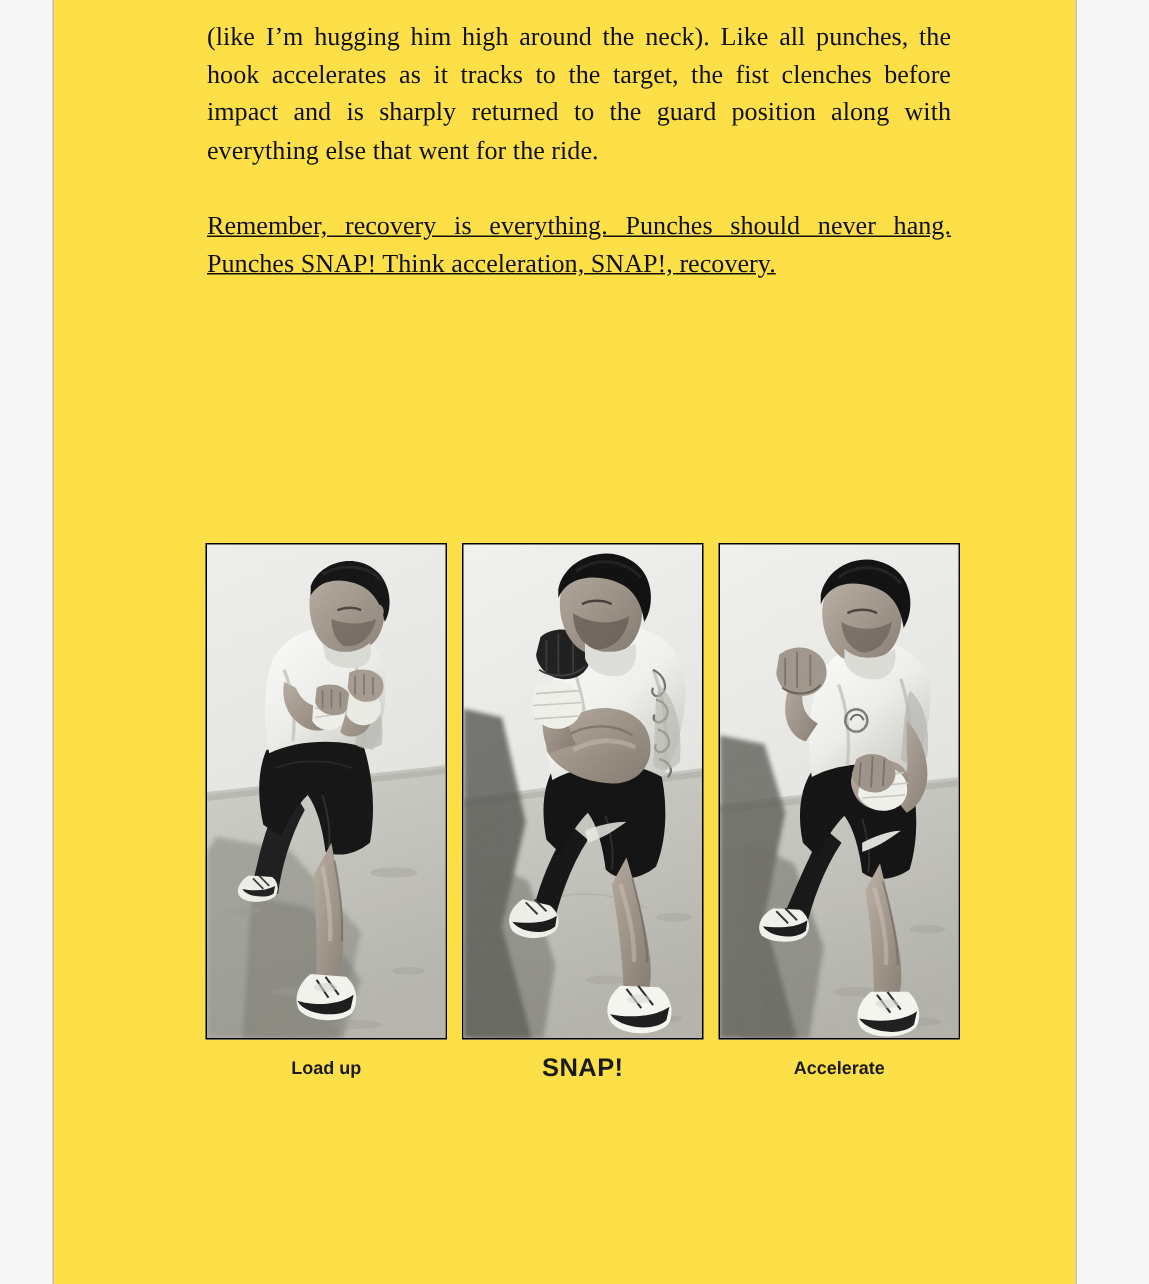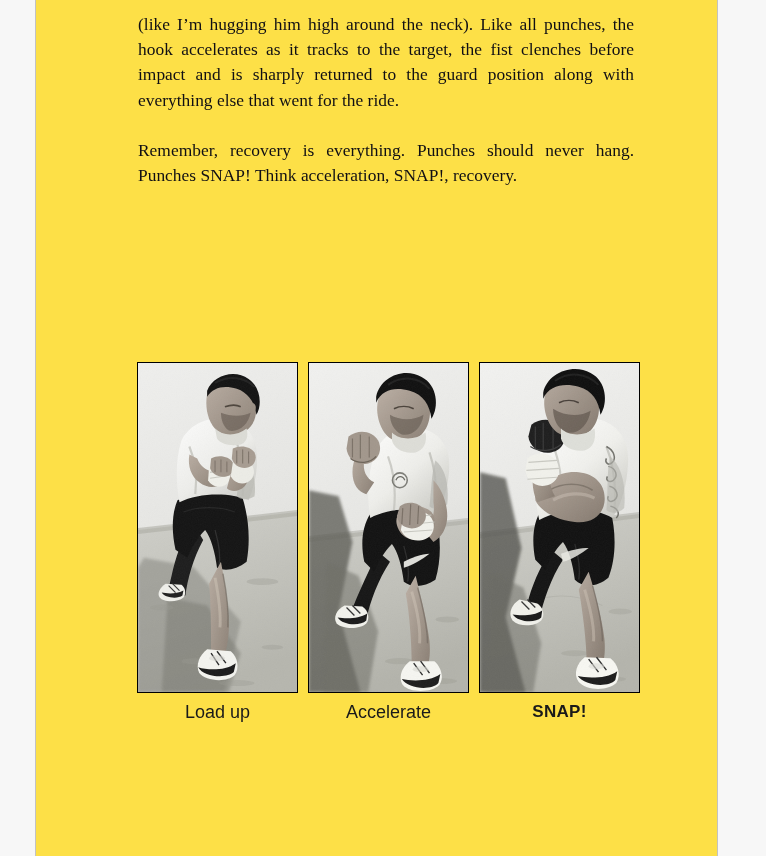--- a/index.html
+++ b/index.html
@@ -45,21 +45,21 @@
     margin: 0;
     font-family: "Liberation Serif", serif;
     font-size: 17.4px;
     line-height: 25.2px;
     color: #100f14;
     text-align: justify;
     text-justify: inter-word;
     letter-spacing: .02px;
   }
   p.para-1 { margin-top: 12px; }
-  p.para-2 { margin-top: 25px; }
+  p.para-2 { margin-top: 25px; text-decoration: underline; }
 
   
   .photo-strip {
     position: absolute;
     left: 101px;  
     top: 362px;
     width: 497px;
     display: flex;
     gap: 10px;
   }
@@ -85,22 +85,22 @@
   
   .caption {
     font-family: "Liberation Sans", sans-serif;
     color: #1a1a1a;
     text-align: center;
     margin-top: 9px;
     line-height: 20px;
     white-space: nowrap;
   }
   .caption.normal {
-    font-size: 18px;
-    font-weight: 400;
+    font-size: 12px;
+    font-weight: 700;
   }
   .caption.bold {
     font-size: 17px;
     font-weight: 700;
     letter-spacing: .3px;
   }
 </style>
 </head>
 <body>
 
@@ -220,20 +220,130 @@
             <rect x="0" y="0" width="161" height="331" filter="url(#grain1)" opacity="0.5"></rect>
           </svg>
         </div>
         <figcaption class="caption normal">Load up</figcaption>
       </figure>
 
       <figure class="photo-cell" style="margin:0;">
         <div class="photo-frame">
           <svg viewBox="0 0 161 331" preserveAspectRatio="none">
             <defs>
+              <linearGradient id="wall3" x1="0" y1="0" x2="0.25" y2="1">
+                <stop offset="0" stop-color="#f2f2f0"></stop>
+                <stop offset="0.6" stop-color="#e7e7e4"></stop>
+                <stop offset="1" stop-color="#dbdbd7"></stop>
+              </linearGradient>
+              <linearGradient id="ground3" x1="0" y1="0" x2="0.3" y2="1">
+                <stop offset="0" stop-color="#cecec8"></stop>
+                <stop offset="0.5" stop-color="#c2c2bb"></stop>
+                <stop offset="1" stop-color="#b4b4ac"></stop>
+              </linearGradient>
+              <linearGradient id="shirt3" x1="0.1" y1="0" x2="0.9" y2="1">
+                <stop offset="0" stop-color="#fdfdfc"></stop>
+                <stop offset="0.5" stop-color="#f0f0ec"></stop>
+                <stop offset="1" stop-color="#c8c8c2"></stop>
+              </linearGradient>
+              <linearGradient id="skin3" x1="0" y1="0" x2="1" y2="1">
+                <stop offset="0" stop-color="#b5a99e"></stop>
+                <stop offset="1" stop-color="#857a6f"></stop>
+              </linearGradient>
+              <filter id="soft3">
+                  <feGaussianBlur stdDeviation="1.6"></feGaussianBlur>
+                </filter>
+              <filter id="grain3">
+                <feTurbulence type="fractalNoise" baseFrequency="0.85" numOctaves="3" result="n"></feTurbulence>
+                <feColorMatrix in="n" type="saturate" values="0"></feColorMatrix>
+                <feComponentTransfer>
+                    <feFuncA type="linear" slope="0.10"></feFuncA>
+                  </feComponentTransfer>
+              </filter>
+            </defs>
+
+            <rect x="0" y="0" width="161" height="331" fill="url(#wall3)"></rect>
+            <path d="M0 172 L161 152 L161 331 L0 331 Z" fill="url(#ground3)"></path>
+            <path d="M0 170 L161 150 L161 156 L0 176 Z" fill="#a8a8a0" opacity="0.5"></path>
+
+            <path d="M0 110 L26 116 L42 186 L26 256 L46 331 L0 331 Z" fill="#575751" opacity="0.8" filter="url(#soft3)"></path>
+            <path d="M10 210 L44 226 L62 282 L54 331 L6 331 Z" fill="#6b6b64" opacity="0.5" filter="url(#soft3)"></path>
+
+            <g opacity="0.3" fill="#99998f">
+              <ellipse cx="118" cy="206" rx="16" ry="3.2"></ellipse>
+              <ellipse cx="142" cy="250" rx="12" ry="3"></ellipse>
+              <ellipse cx="96" cy="292" rx="14" ry="3"></ellipse>
+              <ellipse cx="130" cy="318" rx="18" ry="3"></ellipse>
+              <path d="M66 236 C86 232 106 236 124 244" stroke="#9b9b92" stroke-width="1.2" fill="none"></path>
+            </g>
+
+            <path d="M72 188 C60 206 52 226 48 242 C45 252 44 258 46 262 L60 258 C64 240 72 216 84 198 Z" fill="#141414"></path>
+
+            <path d="M40 238 C32 243 28 252 33 259 C40 266 56 265 62 259 C66 254 64 246 58 242 Z" fill="#f0f0ea"></path>
+            <path d="M33 253 C39 261 56 262 62 256 L63 249 C54 255 40 254 33 253 Z" fill="#191919"></path>
+            <path d="M42 240 L50 248 M48 238 L56 246" stroke="#343434" stroke-width="1.3" fill="none"></path>
+
+            <path d="M62 148 C84 136 116 136 132 148 C138 170 138 196 130 216 C118 226 104 226 96 218 C94 202 90 188 84 180 C76 188 70 198 66 208 L56 198 C52 178 54 160 62 148 Z" fill="#111111"></path>
+            <path d="M96 182 C100 196 102 208 100 218" stroke="#2b2b2b" stroke-width="1.3" fill="none"></path>
+            <path d="M82 192 C92 188 102 186 110 186 C102 192 92 198 84 200 Z" fill="#e9e9e3" opacity="0.85"></path>
+
+            <path d="M110 210 C118 236 124 260 126 278 C127 290 126 298 124 304 L108 302 C108 282 104 250 100 228 Z" fill="url(#skin3)"></path>
+            <path d="M114 224 C120 246 124 264 124 280" stroke="#6a625a" stroke-width="1.4" fill="none" opacity="0.6"></path>
+            <path d="M106 228 C112 248 116 266 115 280" stroke="#d0c6b9" stroke-width="3" fill="none" opacity="0.45"></path>
+
+            <path d="M106 296 C98 302 94 313 100 321 C108 330 130 330 138 322 C143 314 140 303 132 297 Z" fill="#f7f7f2"></path>
+            <path d="M99 315 C106 325 130 327 137 319 L139 310 C128 318 108 317 99 315 Z" fill="#1c1c1c"></path>
+            <path d="M110 298 L120 311 M118 296 L128 309" stroke="#2d2d2d" stroke-width="1.4" fill="none"></path>
+            <ellipse cx="118" cy="305" rx="8" ry="3" fill="#dbdbd5" opacity="0.6"></ellipse>
+
+            <path d="M64 80 C74 60 98 52 118 56 C138 60 150 76 150 96 C150 118 144 142 134 156 C114 144 82 146 60 158 C54 134 56 102 64 80 Z" fill="url(#shirt3)"></path>
+            <path d="M76 88 C82 106 84 128 82 150" stroke="#c7c7c1" stroke-width="2.2" fill="none" opacity="0.85"></path>
+            <path d="M128 84 C136 104 138 128 136 150" stroke="#bfbfb9" stroke-width="2.2" fill="none" opacity="0.8"></path>
+
+            <g stroke="#5f5f59" stroke-width="1.5" fill="none" opacity="0.85">
+              <path d="M128 84 C136 88 138 96 134 100 C130 104 126 100 128 96"></path>
+              <path d="M130 104 C138 106 140 114 135 118 C131 121 127 118 129 114"></path>
+              <path d="M131 124 C139 126 141 134 136 138 C132 141 128 138 130 134"></path>
+              <path d="M132 144 C140 146 142 152 138 156"></path>
+            </g>
+
+            <path d="M132 94 C144 104 148 124 146 146 C140 152 132 152 128 148 C130 130 128 108 132 94 Z" fill="#b8b8b2" opacity="0.62"></path>
+
+            <path d="M56 134 C64 118 82 108 100 110 C118 112 128 124 126 140 C124 154 112 162 96 160 C78 158 62 150 56 138 Z" fill="url(#skin3)"></path>
+            <path d="M70 128 C84 120 102 120 114 128" stroke="#6b6359" stroke-width="1.6" fill="none" opacity="0.6"></path>
+
+            <path d="M74 138 C88 130 104 130 116 136" stroke="#cec4b7" stroke-width="3.2" fill="none" opacity="0.45"></path>
+
+            <path d="M56 96 C52 112 52 128 58 140 L76 134 C70 124 68 110 72 98 Z" fill="url(#skin3)"></path>
+            <path d="M48 96 C58 88 72 90 78 100 C83 110 78 120 68 123 C56 126 47 118 46 108 Z" fill="#f1f1eb"></path>
+            <path d="M49 100 L78 98 M47 108 L80 106 M48 117 L78 115" stroke="#c9c9c2" stroke-width="1.1"></path>
+
+            <path d="M52 62 C62 54 78 56 84 66 C89 76 84 88 72 90 C60 92 50 84 49 74 Z" fill="#1e1e1e"></path>
+            <path d="M56 64 L56 86 M64 60 L64 88 M74 62 L74 86" stroke="#3a3a3a" stroke-width="1.2"></path>
+            <path d="M51 84 C60 90 74 89 82 82" stroke="#3d3d3d" stroke-width="1.3" fill="none"></path>
+
+            <path d="M70 22 C84 12 104 14 114 26 C124 38 122 58 112 68 C100 78 82 76 74 66 C64 54 62 34 70 22 Z" fill="url(#skin3)"></path>
+            <path d="M64 30 C68 10 94 0 112 10 C128 18 130 40 122 52 C120 38 114 28 100 24 C86 20 70 22 64 36 Z" fill="#0f0f0f"></path>
+            <path d="M76 18 C90 8 108 10 120 22" stroke="#2a2a2a" stroke-width="2" fill="none" opacity="0.65"></path>
+
+            <path d="M74 46 C86 54 102 54 112 48 C110 62 100 72 88 70 C78 66 74 56 74 46 Z" fill="#655b52" opacity="0.78"></path>
+            <path d="M80 40 C86 37 94 37 100 40" stroke="#48403a" stroke-width="1.6" fill="none"></path>
+
+            <path d="M82 66 C90 74 106 74 116 66 C118 78 114 86 106 88 C94 90 84 84 82 76 Z" fill="#dedfd9"></path>
+
+            <rect x="0" y="0" width="161" height="331" filter="url(#grain3)" opacity="0.5"></rect>
+          </svg>
+        </div>
+        <figcaption class="caption bold">SNAP!</figcaption>
+      </figure>
+
+      <figure class="photo-cell" style="margin:0;">
+        <div class="photo-frame">
+          <svg viewBox="0 0 161 331" preserveAspectRatio="none">
+            <defs>
               <linearGradient id="wall2" x1="0" y1="0" x2="0.25" y2="1">
                 <stop offset="0" stop-color="#f1f1ef"></stop>
                 <stop offset="0.6" stop-color="#e6e6e3"></stop>
                 <stop offset="1" stop-color="#dadad6"></stop>
               </linearGradient>
               <linearGradient id="ground2" x1="0" y1="0" x2="0.3" y2="1">
                 <stop offset="0" stop-color="#cdcdc7"></stop>
                 <stop offset="0.5" stop-color="#c1c1ba"></stop>
                 <stop offset="1" stop-color="#b3b3ab"></stop>
               </linearGradient>
@@ -325,125 +435,15 @@
             <path d="M86 46 C92 43 100 43 106 46" stroke="#4b433b" stroke-width="1.6" fill="none"></path>
 
             <path d="M84 70 C92 78 108 78 118 70 C120 80 116 88 108 90 C96 92 86 86 84 78 Z" fill="#ddddd7"></path>
 
             <rect x="0" y="0" width="161" height="331" filter="url(#grain2)" opacity="0.5"></rect>
           </svg>
         </div>
         <figcaption class="caption normal">Accelerate</figcaption>
       </figure>
 
-      <figure class="photo-cell" style="margin:0;">
-        <div class="photo-frame">
-          <svg viewBox="0 0 161 331" preserveAspectRatio="none">
-            <defs>
-              <linearGradient id="wall3" x1="0" y1="0" x2="0.25" y2="1">
-                <stop offset="0" stop-color="#f2f2f0"></stop>
-                <stop offset="0.6" stop-color="#e7e7e4"></stop>
-                <stop offset="1" stop-color="#dbdbd7"></stop>
-              </linearGradient>
-              <linearGradient id="ground3" x1="0" y1="0" x2="0.3" y2="1">
-                <stop offset="0" stop-color="#cecec8"></stop>
-                <stop offset="0.5" stop-color="#c2c2bb"></stop>
-                <stop offset="1" stop-color="#b4b4ac"></stop>
-              </linearGradient>
-              <linearGradient id="shirt3" x1="0.1" y1="0" x2="0.9" y2="1">
-                <stop offset="0" stop-color="#fdfdfc"></stop>
-                <stop offset="0.5" stop-color="#f0f0ec"></stop>
-                <stop offset="1" stop-color="#c8c8c2"></stop>
-              </linearGradient>
-              <linearGradient id="skin3" x1="0" y1="0" x2="1" y2="1">
-                <stop offset="0" stop-color="#b5a99e"></stop>
-                <stop offset="1" stop-color="#857a6f"></stop>
-              </linearGradient>
-              <filter id="soft3">
-                  <feGaussianBlur stdDeviation="1.6"></feGaussianBlur>
-                </filter>
-              <filter id="grain3">
-                <feTurbulence type="fractalNoise" baseFrequency="0.85" numOctaves="3" result="n"></feTurbulence>
-                <feColorMatrix in="n" type="saturate" values="0"></feColorMatrix>
-                <feComponentTransfer>
-                    <feFuncA type="linear" slope="0.10"></feFuncA>
-                  </feComponentTransfer>
-              </filter>
-            </defs>
-
-            <rect x="0" y="0" width="161" height="331" fill="url(#wall3)"></rect>
-            <path d="M0 172 L161 152 L161 331 L0 331 Z" fill="url(#ground3)"></path>
-            <path d="M0 170 L161 150 L161 156 L0 176 Z" fill="#a8a8a0" opacity="0.5"></path>
-
-            <path d="M0 110 L26 116 L42 186 L26 256 L46 331 L0 331 Z" fill="#575751" opacity="0.8" filter="url(#soft3)"></path>
-            <path d="M10 210 L44 226 L62 282 L54 331 L6 331 Z" fill="#6b6b64" opacity="0.5" filter="url(#soft3)"></path>
-
-            <g opacity="0.3" fill="#99998f">
-              <ellipse cx="118" cy="206" rx="16" ry="3.2"></ellipse>
-              <ellipse cx="142" cy="250" rx="12" ry="3"></ellipse>
-              <ellipse cx="96" cy="292" rx="14" ry="3"></ellipse>
-              <ellipse cx="130" cy="318" rx="18" ry="3"></ellipse>
-              <path d="M66 236 C86 232 106 236 124 244" stroke="#9b9b92" stroke-width="1.2" fill="none"></path>
-            </g>
-
-            <path d="M72 188 C60 206 52 226 48 242 C45 252 44 258 46 262 L60 258 C64 240 72 216 84 198 Z" fill="#141414"></path>
-
-            <path d="M40 238 C32 243 28 252 33 259 C40 266 56 265 62 259 C66 254 64 246 58 242 Z" fill="#f0f0ea"></path>
-            <path d="M33 253 C39 261 56 262 62 256 L63 249 C54 255 40 254 33 253 Z" fill="#191919"></path>
-            <path d="M42 240 L50 248 M48 238 L56 246" stroke="#343434" stroke-width="1.3" fill="none"></path>
-
-            <path d="M62 148 C84 136 116 136 132 148 C138 170 138 196 130 216 C118 226 104 226 96 218 C94 202 90 188 84 180 C76 188 70 198 66 208 L56 198 C52 178 54 160 62 148 Z" fill="#111111"></path>
-            <path d="M96 182 C100 196 102 208 100 218" stroke="#2b2b2b" stroke-width="1.3" fill="none"></path>
-            <path d="M82 192 C92 188 102 186 110 186 C102 192 92 198 84 200 Z" fill="#e9e9e3" opacity="0.85"></path>
-
-            <path d="M110 210 C118 236 124 260 126 278 C127 290 126 298 124 304 L108 302 C108 282 104 250 100 228 Z" fill="url(#skin3)"></path>
-            <path d="M114 224 C120 246 124 264 124 280" stroke="#6a625a" stroke-width="1.4" fill="none" opacity="0.6"></path>
-            <path d="M106 228 C112 248 116 266 115 280" stroke="#d0c6b9" stroke-width="3" fill="none" opacity="0.45"></path>
-
-            <path d="M106 296 C98 302 94 313 100 321 C108 330 130 330 138 322 C143 314 140 303 132 297 Z" fill="#f7f7f2"></path>
-            <path d="M99 315 C106 325 130 327 137 319 L139 310 C128 318 108 317 99 315 Z" fill="#1c1c1c"></path>
-            <path d="M110 298 L120 311 M118 296 L128 309" stroke="#2d2d2d" stroke-width="1.4" fill="none"></path>
-            <ellipse cx="118" cy="305" rx="8" ry="3" fill="#dbdbd5" opacity="0.6"></ellipse>
-
-            <path d="M64 80 C74 60 98 52 118 56 C138 60 150 76 150 96 C150 118 144 142 134 156 C114 144 82 146 60 158 C54 134 56 102 64 80 Z" fill="url(#shirt3)"></path>
-            <path d="M76 88 C82 106 84 128 82 150" stroke="#c7c7c1" stroke-width="2.2" fill="none" opacity="0.85"></path>
-            <path d="M128 84 C136 104 138 128 136 150" stroke="#bfbfb9" stroke-width="2.2" fill="none" opacity="0.8"></path>
-
-            <g stroke="#5f5f59" stroke-width="1.5" fill="none" opacity="0.85">
-              <path d="M128 84 C136 88 138 96 134 100 C130 104 126 100 128 96"></path>
-              <path d="M130 104 C138 106 140 114 135 118 C131 121 127 118 129 114"></path>
-              <path d="M131 124 C139 126 141 134 136 138 C132 141 128 138 130 134"></path>
-              <path d="M132 144 C140 146 142 152 138 156"></path>
-            </g>
-
-            <path d="M132 94 C144 104 148 124 146 146 C140 152 132 152 128 148 C130 130 128 108 132 94 Z" fill="#b8b8b2" opacity="0.62"></path>
-
-            <path d="M56 134 C64 118 82 108 100 110 C118 112 128 124 126 140 C124 154 112 162 96 160 C78 158 62 150 56 138 Z" fill="url(#skin3)"></path>
-            <path d="M70 128 C84 120 102 120 114 128" stroke="#6b6359" stroke-width="1.6" fill="none" opacity="0.6"></path>
-
-            <path d="M74 138 C88 130 104 130 116 136" stroke="#cec4b7" stroke-width="3.2" fill="none" opacity="0.45"></path>
-
-            <path d="M56 96 C52 112 52 128 58 140 L76 134 C70 124 68 110 72 98 Z" fill="url(#skin3)"></path>
-            <path d="M48 96 C58 88 72 90 78 100 C83 110 78 120 68 123 C56 126 47 118 46 108 Z" fill="#f1f1eb"></path>
-            <path d="M49 100 L78 98 M47 108 L80 106 M48 117 L78 115" stroke="#c9c9c2" stroke-width="1.1"></path>
-
-            <path d="M52 62 C62 54 78 56 84 66 C89 76 84 88 72 90 C60 92 50 84 49 74 Z" fill="#1e1e1e"></path>
-            <path d="M56 64 L56 86 M64 60 L64 88 M74 62 L74 86" stroke="#3a3a3a" stroke-width="1.2"></path>
-            <path d="M51 84 C60 90 74 89 82 82" stroke="#3d3d3d" stroke-width="1.3" fill="none"></path>
-
-            <path d="M70 22 C84 12 104 14 114 26 C124 38 122 58 112 68 C100 78 82 76 74 66 C64 54 62 34 70 22 Z" fill="url(#skin3)"></path>
-            <path d="M64 30 C68 10 94 0 112 10 C128 18 130 40 122 52 C120 38 114 28 100 24 C86 20 70 22 64 36 Z" fill="#0f0f0f"></path>
-            <path d="M76 18 C90 8 108 10 120 22" stroke="#2a2a2a" stroke-width="2" fill="none" opacity="0.65"></path>
-
-            <path d="M74 46 C86 54 102 54 112 48 C110 62 100 72 88 70 C78 66 74 56 74 46 Z" fill="#655b52" opacity="0.78"></path>
-            <path d="M80 40 C86 37 94 37 100 40" stroke="#48403a" stroke-width="1.6" fill="none"></path>
-
-            <path d="M82 66 C90 74 106 74 116 66 C118 78 114 86 106 88 C94 90 84 84 82 76 Z" fill="#dedfd9"></path>
-
-            <rect x="0" y="0" width="161" height="331" filter="url(#grain3)" opacity="0.5"></rect>
-          </svg>
-        </div>
-        <figcaption class="caption bold">SNAP!</figcaption>
-      </figure>
-
     </div>
   </div>
 </div>
 
 </body></html>

